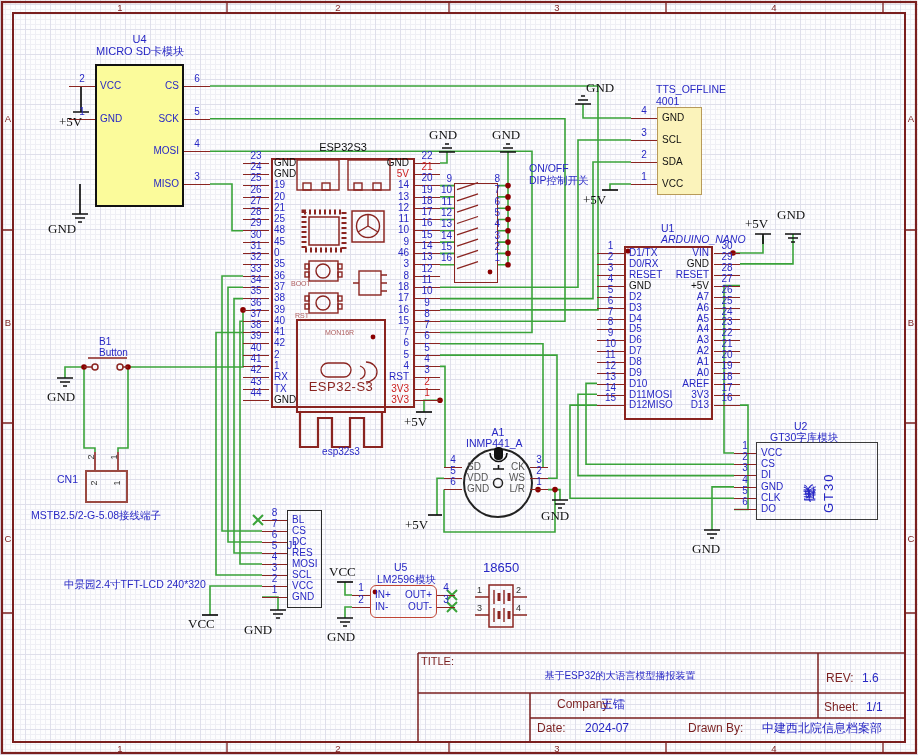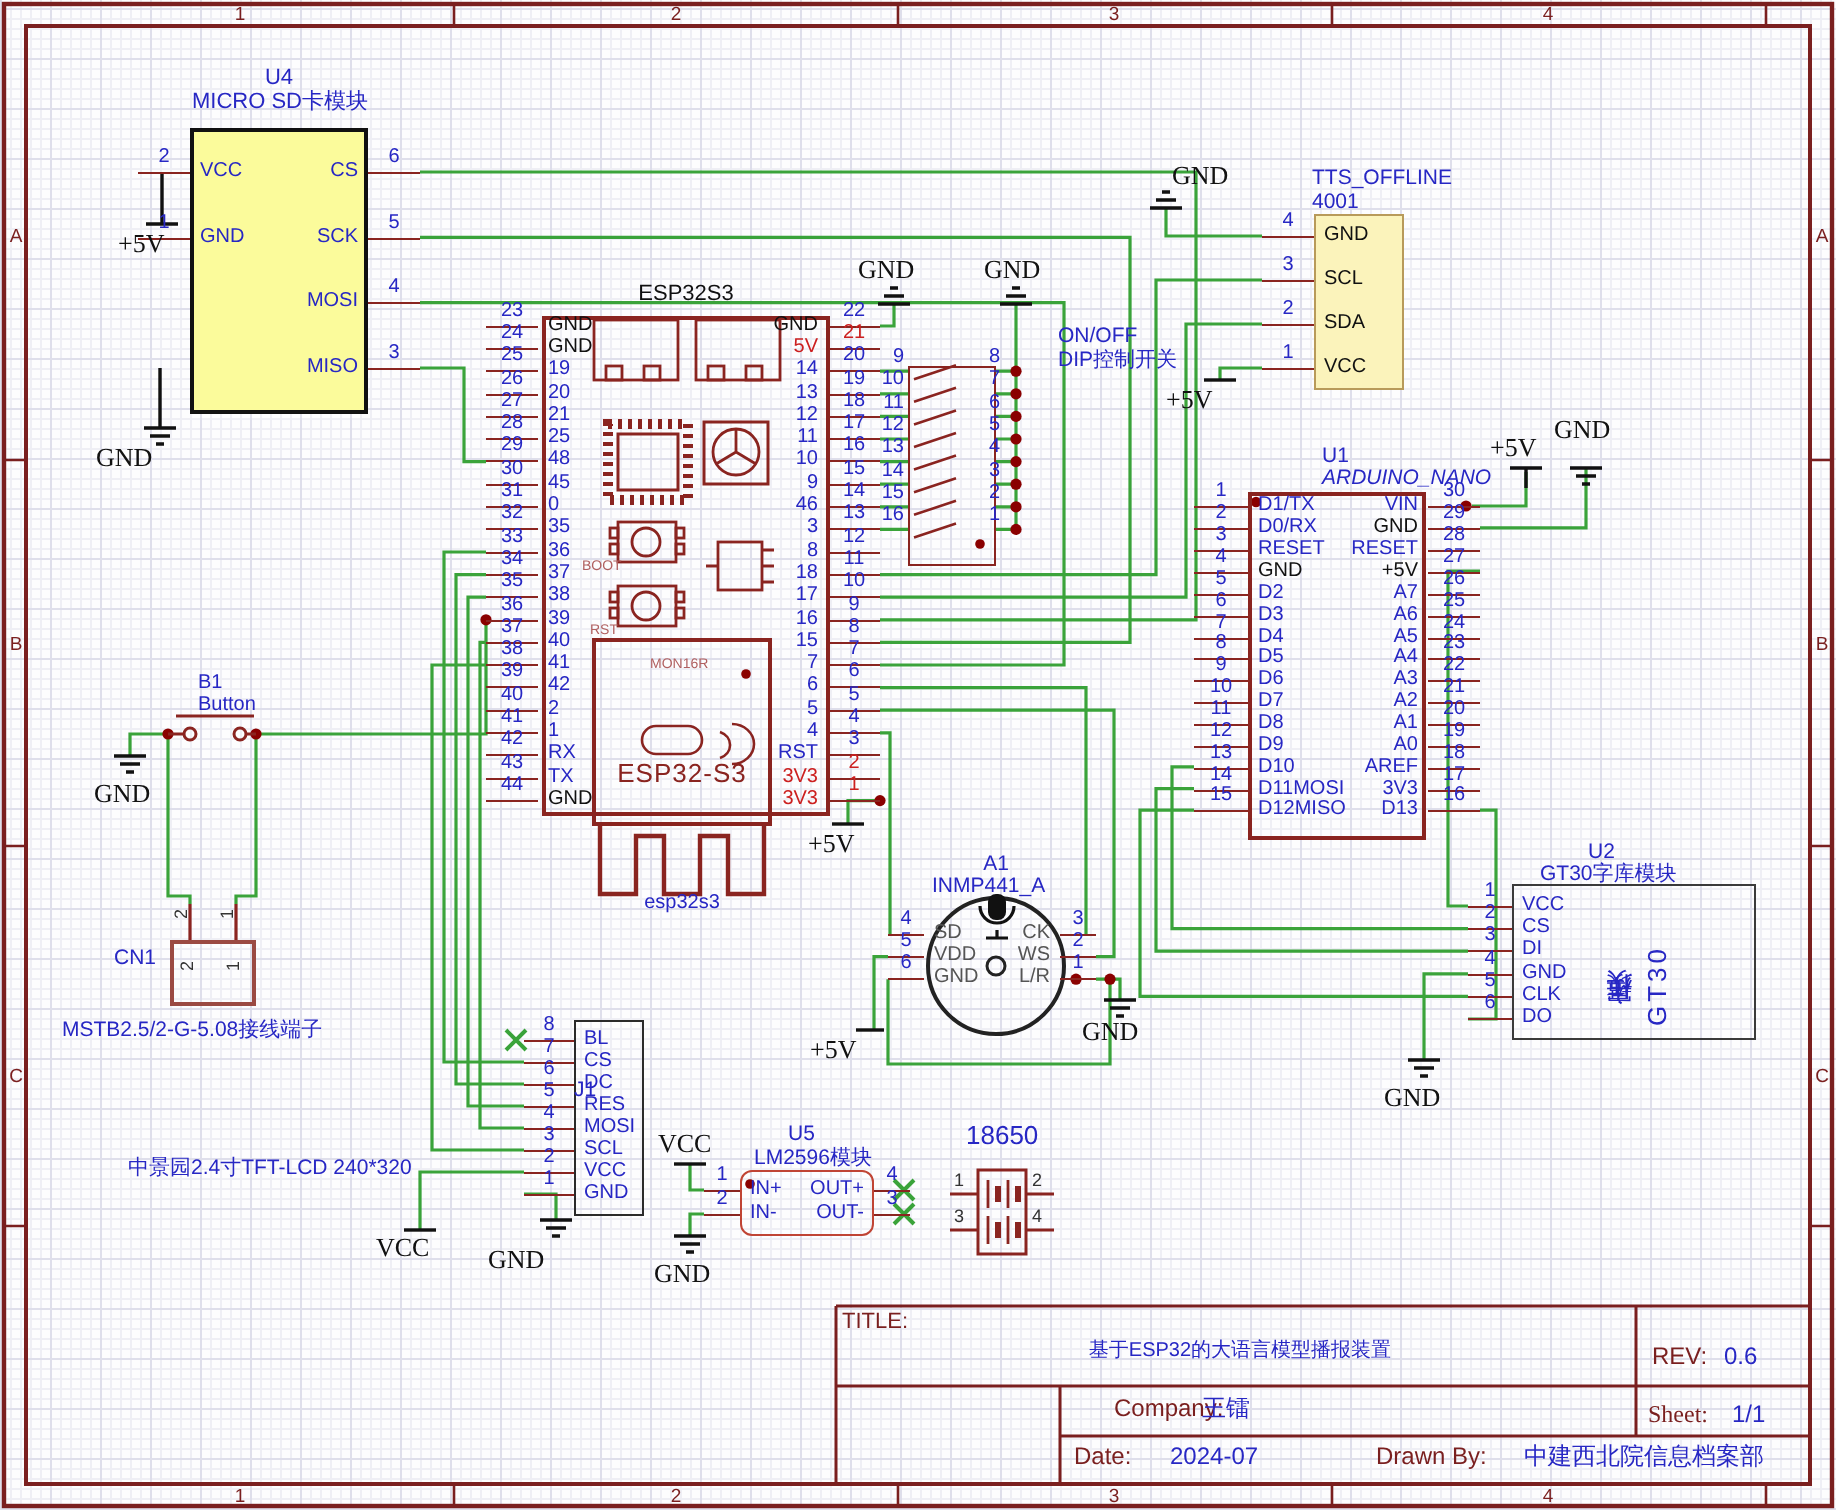--- a/index.html
+++ b/index.html
@@ -805,24 +805,24 @@
   <div class="t net" style="left:541px;top:509px;">GND</div>
   <div class="t net" style="left:405px;top:518px;">+5V</div>
   <div class="t net" style="left:329px;top:565px;">VCC</div>
   <div class="t net" style="left:327px;top:630px;">GND</div>
   <div class="t net" style="left:692px;top:542px;">GND</div>
   <div class="t net" style="left:47px;top:390px;">GND</div>
 
   <div class="t dkred" style="left:421px;top:655px;font-size:11px;">TITLE:</div>
   <div class="t blue ctr" style="left:430px;top:670px;width:380px;font-size:10px;">基于ESP32的大语言模型播报装置</div>
   <div class="t dkred" style="left:826px;top:672px;font-size:12px;">REV:</div>
-  <div class="t blue" style="left:862px;top:672px;font-size:12px;">0.6</div>
+  <div class="t blue" style="left:862px;top:672px;font-size:12px;">1.6</div>
   <div class="t dkred" style="left:557px;top:698px;font-size:12px;">Company:</div>
   <div class="t blue" style="left:601px;top:698px;font-size:12px;">王镭</div>
-  <div class="t dkred" style="left:824px;top:701px;font-size:12px;font-family:Liberation Serif, serif;">Sheet:</div>
+  <div class="t dkred" style="left:824px;top:701px;font-size:12px;">Sheet:</div>
   <div class="t blue" style="left:866px;top:701px;font-size:12px;">1/1</div>
   <div class="t dkred" style="left:537px;top:722px;font-size:12px;">Date:</div>
   <div class="t blue" style="left:585px;top:722px;font-size:12px;">2024-07</div>
   <div class="t dkred" style="left:688px;top:722px;font-size:12px;">Drawn By:</div>
   <div class="t blue" style="left:762px;top:722px;font-size:12px;">中建西北院信息档案部</div>
 
   <div class="rulnum" style="left:100px;top:2px;width:40px;">1</div>
   <div class="rulnum" style="left:318px;top:2px;width:40px;">2</div>
   <div class="rulnum" style="left:537px;top:2px;width:40px;">3</div>
   <div class="rulnum" style="left:754px;top:2px;width:40px;">4</div>

